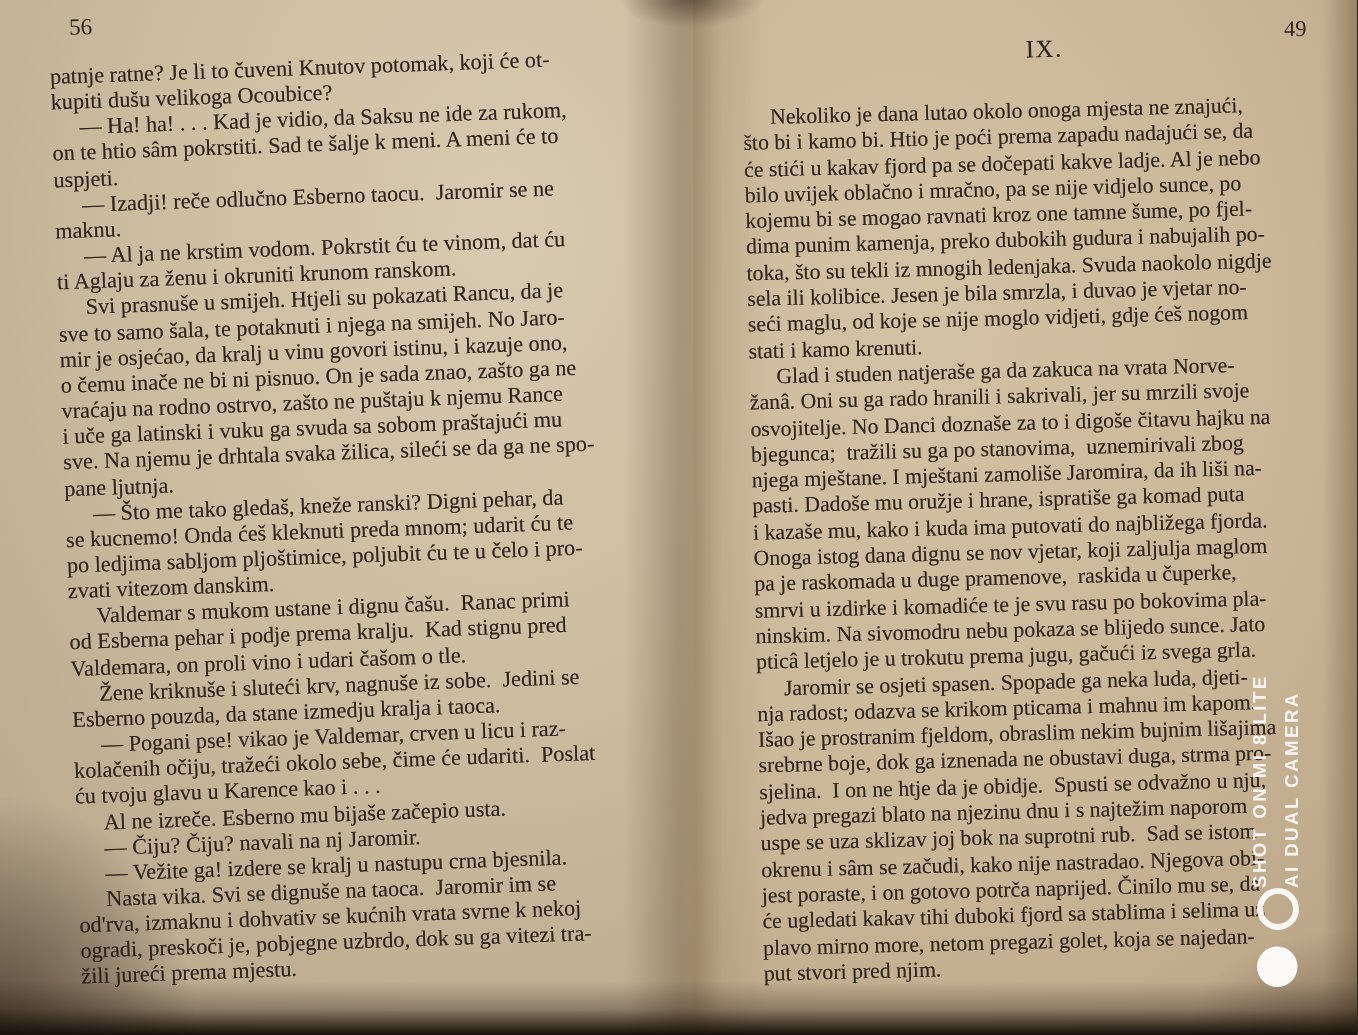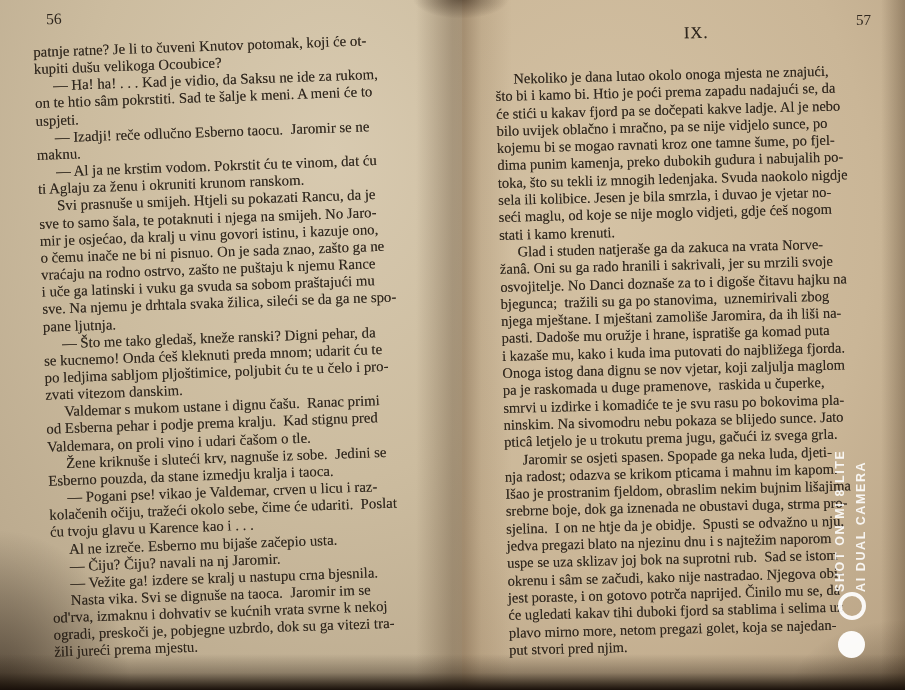--- a/index.html
+++ b/index.html
@@ -162,21 +162,21 @@
      — Vežite ga! izdere se kralj u nastupu crna bjesnila.
      Nasta vika. Svi se dignuše na taoca.  Jaromir im se
 od'rva, izmaknu i dohvativ se kućnih vrata svrne k nekoj
 ogradi, preskoči je, pobjegne uzbrdo, dok su ga vitezi tra-
 žili jureći prema mjestu.</div>
   </div>
 
   <div id="right-page" class="page">
   </div>
 
-  <div id="right-page-number" class="ink">57</div>
+  <div id="right-page-number" class="ink">49</div>
 
   <div id="right-text-wrap">
     <div id="chapter-heading" class="ink">IX.</div>
     <div id="right-text" class="ink">     Nekoliko je dana lutao okolo onoga mjesta ne znajući,
 što bi i kamo bi. Htio je poći prema zapadu nadajući se, da
 će stići u kakav fjord pa se dočepati kakve ladje. Al je nebo
 bilo uvijek oblačno i mračno, pa se nije vidjelo sunce, po
 kojemu bi se mogao ravnati kroz one tamne šume, po fjel-
 dima punim kamenja, preko dubokih gudura i nabujalih po-
 toka, što su tekli iz mnogih ledenjaka. Svuda naokolo nigdje

